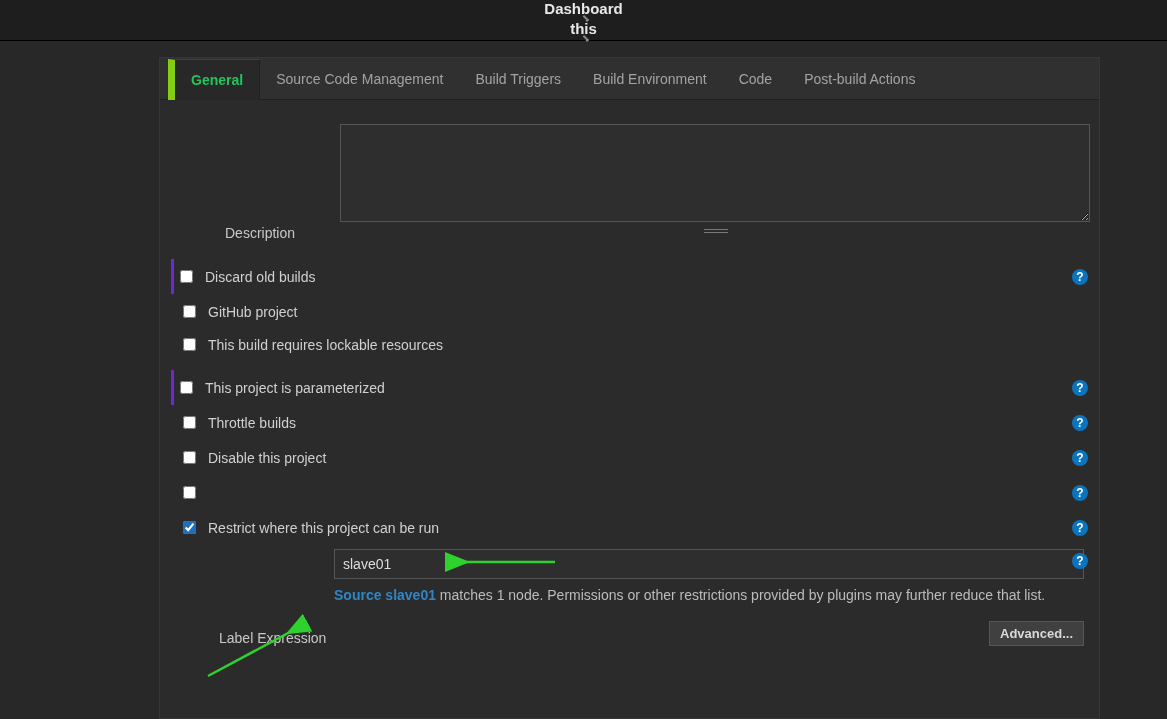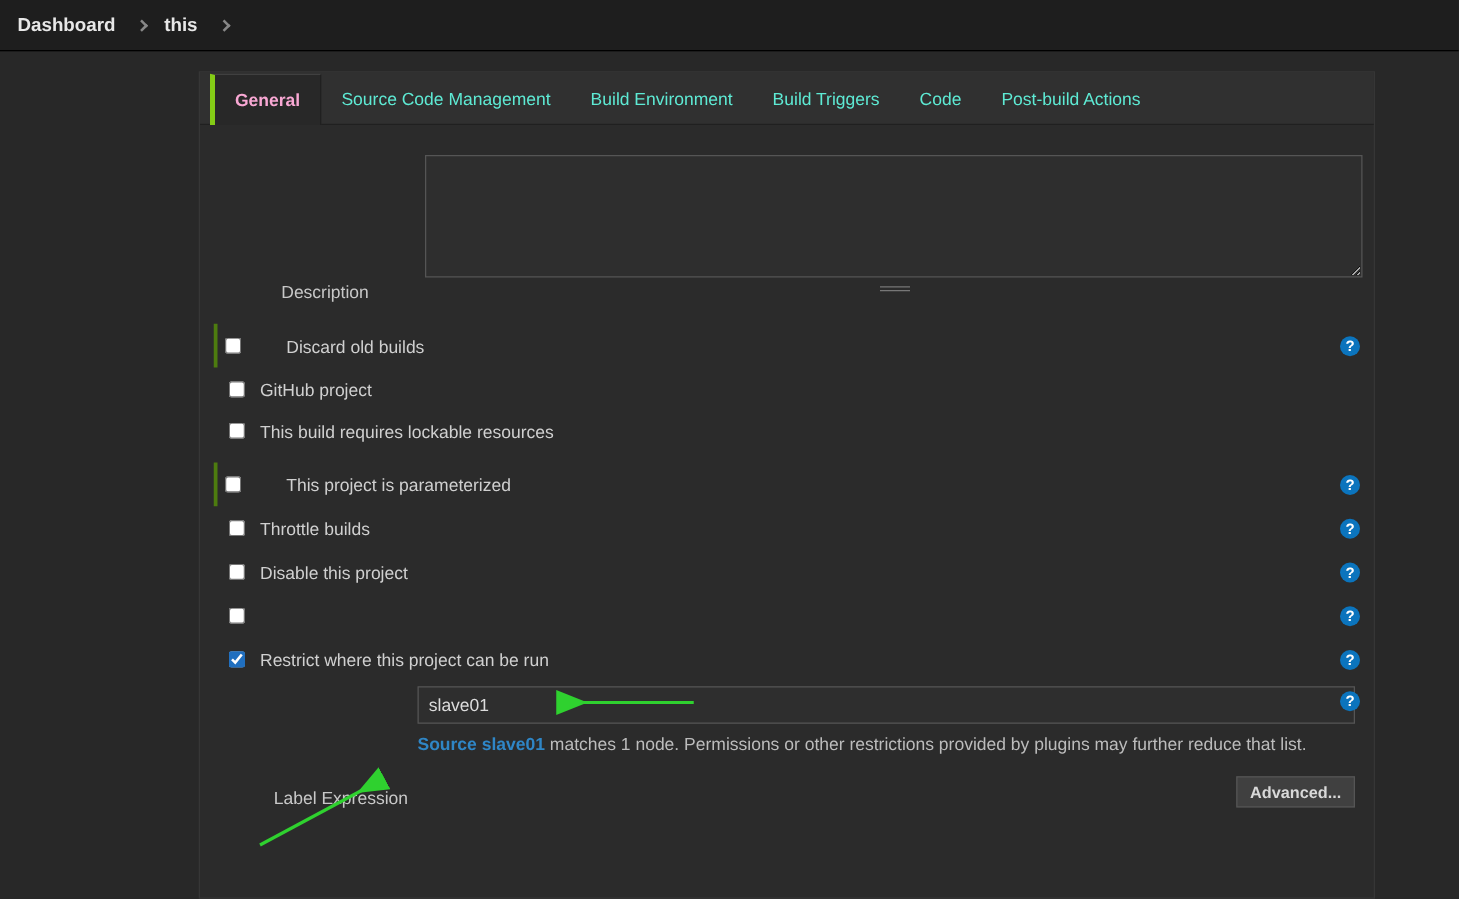--- a/index.html
+++ b/index.html
@@ -1,42 +1,42 @@
 <!DOCTYPE html>
 <html><head>
 <meta charset="utf-8">
 <style>
   * { box-sizing: border-box; margin: 0; padding: 0; font-family: "Segoe UI", "Helvetica Neue", Arial, sans-serif; }
   body { background:#282828; color:#cfcfcf; width:1167px; height:719px; overflow:hidden; font-size:14px; }
   a { text-decoration:none; }
 
   
-  .breadcrumb { background:#1e1e1e; height:41px; display:flex; align-items:center; padding:0 14px; color:#e0e0e0; border-bottom:1px solid #000;}
+  .breadcrumb { background:#1e1e1e; height:41px; display:flex; align-items:center; padding:0 14px; color:#e0e0e0; border-bottom:1px solid #000;flex-direction:column;}
   .crumb { font-weight:600; font-size:15px; color:#e8e8e8; }
   .chev { width:7px; height:7px; border-right:2px solid #888; border-top:2px solid #888; transform:rotate(45deg); margin:0 14px 0 18px; }
 
   
   .panel { position:absolute; left:159px; right:67px; top:57px; bottom:0; background:#2b2b2b; border:1px solid #363636;}
   .tabs { display:flex; align-items:stretch; height:42px; background:#303030; border-bottom:1px solid #202020;}
-  .tab { padding:0 16px; display:flex; align-items:center; color:#5eead4; font-size:14px; cursor:pointer; }
-  .tab.active { background:#282828; color:#f9a8d4; font-weight:600; border-top:1px solid #404040; border-left:4px solid #84cc16; border-right:1px solid #202020; position:relative; top:1px; margin-left:8px;}
+  .tab { padding:0 16px; display:flex; align-items:center; color:#a3a3a3; font-size:14px; cursor:pointer; }
+  .tab.active { background:#282828; color:#22c55e; font-weight:600; border-top:1px solid #404040; border-left:7px solid #84cc16; border-right:1px solid #202020; position:relative; top:1px; margin-left:8px;}
   .form { padding:20px 8px 20px 26px; }
 
   .row { display:flex; align-items:flex-end; position:relative; padding:4px 0;margin-left:39px;}
   .label { width:115px; flex:0 0 115px; color:#c8c8c8; padding-top:4px;}
   .field { flex:1; }
   textarea.desc { width:750px; height:98px; background:#2e2e2e; border:1px solid #555; resize:both; color:#ddd; padding:6px; font-size:14px;}
   .tiny-resize { width:24px; height:4px; margin:4px auto 8px; border-top:1px solid #777; border-bottom:1px solid #777; }
   .subtext { margin-top:6px; color:#aaa; font-size:14px;}
   .link { color:#2f86c6; }
   .link.bold { font-weight:600; }
 
   .section-sep { height:14px; }
   .opt-row { display:flex; align-items:center; height:35px; position:relative; margin-left:-6px; padding-left:6px; border-left:3px solid transparent;}
-  .opt-row.with-left { border-left:3px solid #4d7c0f; margin-left:-9px;gap:24px;}
+  .opt-row.with-left { border-left:3px solid #6d28d9; margin-left:-9px;}
   .opt-row input[type=checkbox]{ width:13px; height:13px; margin:0 12px 0 0px; accent-color:#206fbf;}
   .opt-row .cb-label { color:#d0d0d0; }
   .help { position:absolute; right:3px; top:50%; transform:translateY(-50%); width:16px; height:16px; border-radius:50%; background:#0b74bd; color:#fff; font-size:12px; font-weight:700; display:flex; align-items:center; justify-content:center; cursor:pointer;}
   .inp { width:750px; height:30px; background:#2e2e2e; border:1px solid #555; color:#ddd; padding:0 8px; font-size:14px;}
   .status-line { margin-top:8px; color:#bcbcbc; }
   .btn-adv { margin-left:auto; margin-right:0; margin-top:18px; display:block; background:#404040; border:1px solid #555; color:#d9d9d9; padding:4px 10px; font-size:13px; font-weight:600; cursor:pointer;}
   .adv-wrap { width:750px; display:flex; }
 
   
   svg.annot { position:absolute; left:0; top:0; width:1167px; height:719px; pointer-events:none; }
@@ -48,22 +48,22 @@
   <span class="crumb">Dashboard</span>
   <span class="chev"></span>
   <span class="crumb">this</span>
   <span class="chev"></span>
 </div>
 
 <div class="panel">
   <div class="tabs">
     <div class="tab active">General</div>
     <div class="tab">Source Code Management</div>
+    <div class="tab">Build Triggers</div>
     <div class="tab">Build Environment</div>
-    <div class="tab">Build Triggers</div>
     <div class="tab">Code</div>
     <div class="tab">Post-build Actions</div>
   </div>
 
   <div class="form">
     <div class="row">
       <div class="label">Description</div>
       <div class="field">
         <textarea class="desc" style=""></textarea>
         <div class="tiny-resize"></div>

